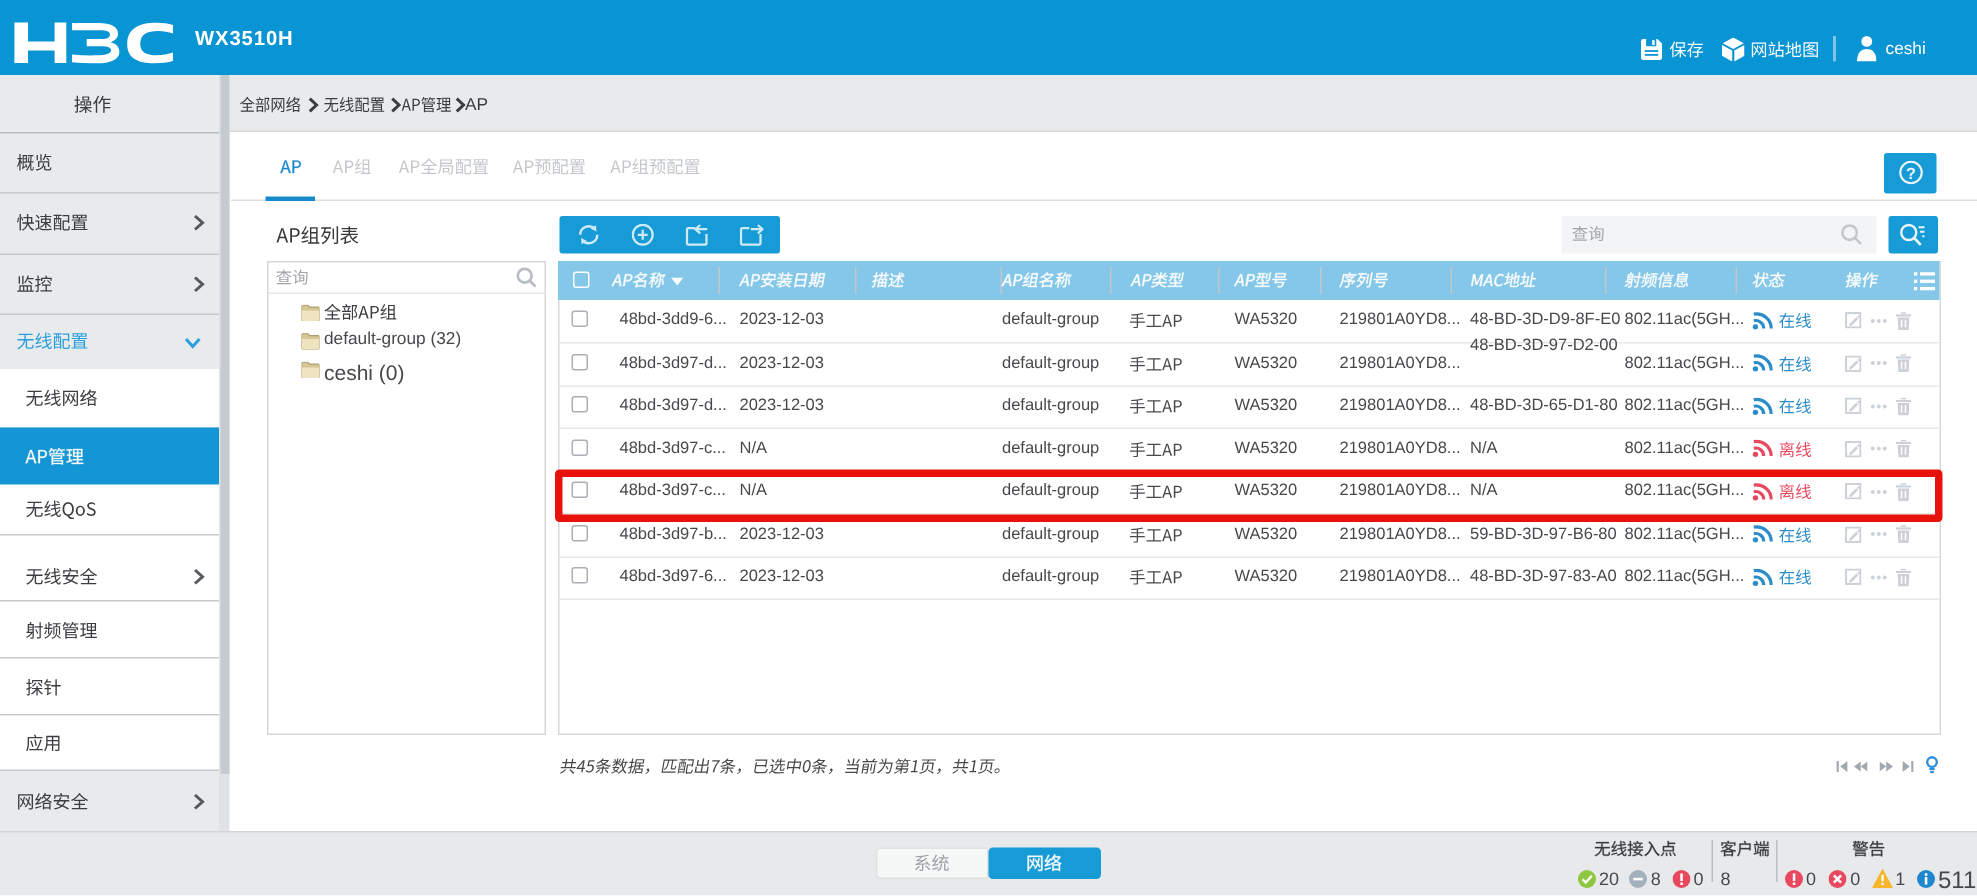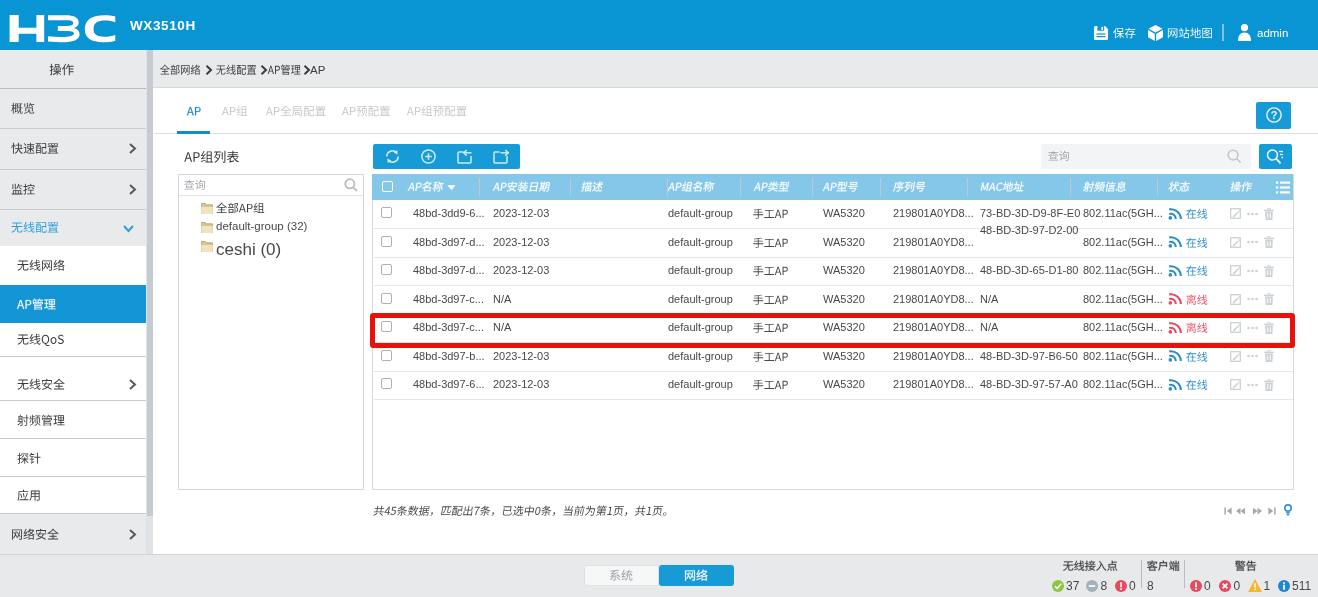--- a/index.html
+++ b/index.html
@@ -44,21 +44,21 @@
       <use href="#g56fe" x="3000"></use>
     </g>
   </svg>
 <div class="a" style="left:1222px;top:24px;width:1.5px;height:17px;background:#7fc4e6"></div>
 <svg class="a" style="left:1238px;top:24px" width="13" height="17" viewBox="0 0 13 17">
 <g fill="#fff">
       <circle cx="6.5" cy="3.6" r="3.6"></circle>
 <path d="M0,17 C0,11.5 2.4,8.6 6.5,8.6 C10.6,8.6 13,11.5 13,17 Z"></path>
     </g>
   </svg>
-<div class="a" style="left:1257px;top:26.5px;font-size:11.5px;color:#fff">admin</div>
+<div class="a" style="left:1257px;top:26.5px;font-size:11.5px;color:#fff">ceshi</div>
 <div class="a" style="left:153px;top:50px;width:1165px;height:38px;background:#e8eaeb;border-bottom:1px solid #d7dadb"></div>
 <svg class="t " style="left:157.25px;top:63.78px" width="46.42" height="11.88">
     <g fill="#3b3d40" transform="translate(2.75,9.9) scale(0.01023,-0.011)">
       <use href="#g5168" x="0"></use>
       <use href="#g90e8" x="1000"></use>
       <use href="#g7f51" x="2000"></use>
       <use href="#g7edc" x="3000"></use>
     </g>
   </svg>
 <svg class="t" style="left:204.5px;top:64.5px" width="8" height="10">
@@ -297,21 +297,21 @@
   </svg>
 <svg class="a" style="left:201px;top:221.5px" width="12" height="11" viewBox="0 0 12 11">
 <path d="M0,1.5 A1,1 0 0 1 1,0.5 H4.2 L5.5,1.8 H11 A1,1 0 0 1 12,2.8 V10 A1,1 0 0 1 11,11 H1 A1,1 0 0 1 0,10 Z" fill="#d6c693" stroke="#ab9c6c" stroke-width="0.8"></path>
 <path d="M0.2,4 H11.8 V10 A1,1 0 0 1 10.8,11 H1.2 A1,1 0 0 1 0.2,10 Z" fill="#efe3c0"></path>
   </svg>
 <div class="lt" style="left:216px;top:220px;font-size:11.5px">default-group (32)</div>
 <svg class="a" style="left:201px;top:240.5px" width="12" height="11" viewBox="0 0 12 11">
 <path d="M0,1.5 A1,1 0 0 1 1,0.5 H4.2 L5.5,1.8 H11 A1,1 0 0 1 12,2.8 V10 A1,1 0 0 1 11,11 H1 A1,1 0 0 1 0,10 Z" fill="#d6c693" stroke="#ab9c6c" stroke-width="0.8"></path>
 <path d="M0.2,4 H11.8 V10 A1,1 0 0 1 10.8,11 H1.2 A1,1 0 0 1 0.2,10 Z" fill="#efe3c0"></path>
   </svg>
-<div class="lt" style="left:216px;top:239.5px;font-size:17px">ceshi (0)</div>
+<div class="lt" style="left:216px;top:239.5px;font-size:14px">ceshi (0)</div>
 <div class="a" style="left:373px;top:144px;width:147px;height:24.5px;background:#179bd7;border-radius:2px"></div>
 <svg class="a" style="left:384.5px;top:148.5px" width="15" height="15" viewBox="0 0 15 15">
 <g stroke="#cfe9f6" stroke-width="1.6" fill="none">
 <path d="M13.2,7.5 A5.7,5.7 0 0 1 3.4,11.4"></path>
       <path d="M1.8,7.5 A5.7,5.7 0 0 1 11.6,3.6"></path>
 </g>
     <g fill="#cfe9f6">
       <path d="M2.7,13.9 L2.4,9.6 L6.3,11.6 Z"></path>
       <path d="M12.3,1.1 L12.6,5.4 L8.7,3.4 Z"></path>
     </g>
@@ -469,21 +469,21 @@
 <svg class="t " style="left:750.25px;top:208.03px" width="41.151" height="11.88">
     <g fill="#46484b" transform="translate(2.75,9.9) scale(0.011,-0.011)">
       <use href="#g624b" x="0"></use>
       <use href="#g5de5" x="1000"></use>
       <use href="#g41" x="2000"></use>
       <use href="#g50" x="2608"></use>
     </g>
   </svg>
 <div class="lt" style="left:823px;top:207.25px">WA5320</div>
 <div class="lt" style="left:893px;top:207.25px">219801A0YD8...</div>
-<div class="lt" style="left:980px;top:207.25px">73-BD-3D-D9-8F-E0</div>
+<div class="lt" style="left:980px;top:207.25px">48-BD-3D-D9-8F-E0</div>
 <div class="lt" style="left:1083px;top:207.25px">802.11ac(5GH...</div>
 <svg class="a" style="left:1168px;top:207.75px" width="14" height="12" viewBox="0 0 14 12">
 <g fill="none" stroke="#2a8dc9">
       <path d="M1.2,1.4 A9.8,9.8 0 0 1 12.8,11" stroke-width="2.1"></path>
 <path d="M1.2,5.9 A5.2,5.2 0 0 1 7.8,11" stroke-width="2.1"></path>
     </g>
 <circle cx="2.3" cy="9.9" r="1.8" fill="#2a8dc9"></circle>
   </svg>
 <svg class="t " style="left:1183.25px;top:208.03px" width="27.5" height="11.88">
     <g fill="#2a8dc9" transform="translate(2.75,9.9) scale(0.011,-0.011)">
@@ -724,21 +724,21 @@
 <svg class="t " style="left:750.25px;top:350.53px" width="41.151" height="11.88">
     <g fill="#46484b" transform="translate(2.75,9.9) scale(0.011,-0.011)">
       <use href="#g624b" x="0"></use>
       <use href="#g5de5" x="1000"></use>
       <use href="#g41" x="2000"></use>
       <use href="#g50" x="2608"></use>
     </g>
   </svg>
 <div class="lt" style="left:823px;top:349.75px">WA5320</div>
 <div class="lt" style="left:893px;top:349.75px">219801A0YD8...</div>
-<div class="lt" style="left:980px;top:349.75px">48-BD-3D-97-B6-50</div>
+<div class="lt" style="left:980px;top:349.75px">59-BD-3D-97-B6-80</div>
 <div class="lt" style="left:1083px;top:349.75px">802.11ac(5GH...</div>
 <svg class="a" style="left:1168px;top:350.25px" width="14" height="12" viewBox="0 0 14 12">
 <g fill="none" stroke="#2a8dc9">
       <path d="M1.2,1.4 A9.8,9.8 0 0 1 12.8,11" stroke-width="2.1"></path>
 <path d="M1.2,5.9 A5.2,5.2 0 0 1 7.8,11" stroke-width="2.1"></path>
     </g>
 <circle cx="2.3" cy="9.9" r="1.8" fill="#2a8dc9"></circle>
   </svg>
 <svg class="t " style="left:1183.25px;top:350.53px" width="27.5" height="11.88">
     <g fill="#2a8dc9" transform="translate(2.75,9.9) scale(0.011,-0.011)">
@@ -775,21 +775,21 @@
 <svg class="t " style="left:750.25px;top:379.03px" width="41.151" height="11.88">
     <g fill="#46484b" transform="translate(2.75,9.9) scale(0.011,-0.011)">
       <use href="#g624b" x="0"></use>
       <use href="#g5de5" x="1000"></use>
       <use href="#g41" x="2000"></use>
       <use href="#g50" x="2608"></use>
     </g>
   </svg>
 <div class="lt" style="left:823px;top:378.25px">WA5320</div>
 <div class="lt" style="left:893px;top:378.25px">219801A0YD8...</div>
-<div class="lt" style="left:980px;top:378.25px">48-BD-3D-97-57-A0</div>
+<div class="lt" style="left:980px;top:378.25px">48-BD-3D-97-83-A0</div>
 <div class="lt" style="left:1083px;top:378.25px">802.11ac(5GH...</div>
 <svg class="a" style="left:1168px;top:378.75px" width="14" height="12" viewBox="0 0 14 12">
 <g fill="none" stroke="#2a8dc9">
       <path d="M1.2,1.4 A9.8,9.8 0 0 1 12.8,11" stroke-width="2.1"></path>
 <path d="M1.2,5.9 A5.2,5.2 0 0 1 7.8,11" stroke-width="2.1"></path>
     </g>
 <circle cx="2.3" cy="9.9" r="1.8" fill="#2a8dc9"></circle>
   </svg>
 <svg class="t " style="left:1183.25px;top:379.03px" width="27.5" height="11.88">
     <g fill="#2a8dc9" transform="translate(2.75,9.9) scale(0.011,-0.011)">
@@ -904,21 +904,21 @@
       <use href="#g7ebf" x="1000"></use>
       <use href="#g63a5" x="2000"></use>
       <use href="#g5165" x="3000"></use>
       <use href="#g70b9" x="4000"></use>
     </g>
   </svg>
 <svg class="a" style="left:1051.5px;top:579.5px" width="12" height="12" viewBox="0 0 12 12">
     <circle cx="6" cy="6" r="6" fill="#8dc63f"></circle>
     <path d="M3,6.2 L5.2,8.4 L9.2,3.8" stroke="#fff" stroke-width="1.6" fill="none"></path>
   </svg>
-<div class="lt" style="left:1066px;top:579px;font-size:12px">37</div>
+<div class="lt" style="left:1066px;top:579px;font-size:12px">20</div>
 <svg class="a" style="left:1086px;top:579.5px" width="12" height="12" viewBox="0 0 12 12">
     <circle cx="6" cy="6" r="6" fill="#a3b1bd"></circle>
     <rect x="2.8" y="5.2" width="6.4" height="1.7" fill="#fff"></rect>
   </svg>
 <div class="lt" style="left:1100.5px;top:579px;font-size:12px">8</div>
 <svg class="a" style="left:1114.5px;top:579.5px" width="12" height="12" viewBox="0 0 12 12">
     <circle cx="6" cy="6" r="6" fill="#e8495f"></circle>
     <rect x="5.2" y="2.3" width="1.7" height="5" fill="#fff"></rect>
     <rect x="5.2" y="8.3" width="1.7" height="1.7" fill="#fff"></rect>
   </svg>
@@ -954,21 +954,21 @@
     <path d="M7,0 L14,13 H0 Z" fill="#f7b52c"></path>
     <rect x="6.3" y="4.2" width="1.5" height="4.4" fill="#fff"></rect>
     <rect x="6.3" y="9.6" width="1.5" height="1.5" fill="#fff"></rect>
   </svg>
 <div class="lt" style="left:1263.5px;top:579px;font-size:12px">1</div>
 <svg class="a" style="left:1278px;top:579.5px" width="12" height="12" viewBox="0 0 12 12">
     <circle cx="6" cy="6" r="6" fill="#1f87d0"></circle>
     <rect x="5.2" y="4.7" width="1.7" height="5" fill="#fff"></rect>
     <rect x="5.2" y="2.2" width="1.7" height="1.7" fill="#fff"></rect>
   </svg>
-<div class="lt" style="left:1292px;top:579px;font-size:12px">511</div>
+<div class="lt" style="left:1292px;top:579px;font-size:16px">511</div>
 <svg width="0" height="0" style="position:absolute">
     <defs>
       <path id="g4fdd" d="M452 726H824V542H452ZM380 793V474H598V350H306V281H554C486 175 380 74 277 23C294 9 317 -18 329 -36C427 21 528 121 598 232V-80H673V235C740 125 836 20 928 -38C941 -19 964 7 981 22C884 74 782 175 718 281H954V350H673V474H899V793ZM277 837C219 686 123 537 23 441C36 424 58 384 65 367C102 404 138 448 173 496V-77H245V607C284 673 319 744 347 815Z"></path>
       <path id="g5b58" d="M613 349V266H335V196H613V10C613 -4 610 -8 592 -9C574 -10 514 -10 448 -8C458 -29 468 -58 471 -79C557 -79 613 -79 647 -68C680 -56 689 -35 689 9V196H957V266H689V324C762 370 840 432 894 492L846 529L831 525H420V456H761C718 416 663 375 613 349ZM385 840C373 797 359 753 342 709H63V637H311C246 499 153 370 31 284C43 267 61 235 69 216C112 247 152 282 188 320V-78H264V411C316 481 358 557 394 637H939V709H424C438 746 451 784 462 821Z"></path>
       <path id="g7f51" d="M194 536C239 481 288 416 333 352C295 245 242 155 172 88C188 79 218 57 230 46C291 110 340 191 379 285C411 238 438 194 457 157L506 206C482 249 447 303 407 360C435 443 456 534 472 632L403 640C392 565 377 494 358 428C319 480 279 532 240 578ZM483 535C529 480 577 415 620 350C580 240 526 148 452 80C469 71 498 49 511 38C575 103 625 184 664 280C699 224 728 171 747 127L799 171C776 224 738 290 693 358C720 440 740 531 755 630L687 638C676 564 662 494 644 428C608 479 570 529 532 574ZM88 780V-78H164V708H840V20C840 2 833 -3 814 -4C795 -5 729 -6 663 -3C674 -23 687 -57 692 -77C782 -78 837 -76 869 -64C902 -52 915 -28 915 20V780Z"></path>
       <path id="g7ad9" d="M58 652V582H447V652ZM98 525C121 412 142 265 146 167L209 178C203 277 182 422 158 536ZM175 815C202 768 231 703 243 662L311 686C299 727 269 788 240 835ZM330 549C317 426 290 250 264 144C182 124 105 107 47 95L65 20C169 46 310 82 443 116L436 185L328 159C353 264 381 417 400 535ZM467 362V-79H540V-31H842V-75H918V362H706V561H960V633H706V841H629V362ZM540 39V291H842V39Z"></path>
       <path id="g5730" d="M429 747V473L321 428L349 361L429 395V79C429 -30 462 -57 577 -57C603 -57 796 -57 824 -57C928 -57 953 -13 964 125C944 128 914 140 897 153C890 38 880 11 821 11C781 11 613 11 580 11C513 11 501 22 501 77V426L635 483V143H706V513L846 573C846 412 844 301 839 277C834 254 825 250 809 250C799 250 766 250 742 252C751 235 757 206 760 186C788 186 828 186 854 194C884 201 903 219 909 260C916 299 918 449 918 637L922 651L869 671L855 660L840 646L706 590V840H635V560L501 504V747ZM33 154 63 79C151 118 265 169 372 219L355 286L241 238V528H359V599H241V828H170V599H42V528H170V208C118 187 71 168 33 154Z"></path>
       <path id="g56fe" d="M375 279C455 262 557 227 613 199L644 250C588 276 487 309 407 325ZM275 152C413 135 586 95 682 61L715 117C618 149 445 188 310 203ZM84 796V-80H156V-38H842V-80H917V796ZM156 29V728H842V29ZM414 708C364 626 278 548 192 497C208 487 234 464 245 452C275 472 306 496 337 523C367 491 404 461 444 434C359 394 263 364 174 346C187 332 203 303 210 285C308 308 413 345 508 396C591 351 686 317 781 296C790 314 809 340 823 353C735 369 647 396 569 432C644 481 707 538 749 606L706 631L695 628H436C451 647 465 666 477 686ZM378 563 385 570H644C608 531 560 496 506 465C455 494 411 527 378 563Z"></path>
       <path id="g5168" d="M493 851C392 692 209 545 26 462C45 446 67 421 78 401C118 421 158 444 197 469V404H461V248H203V181H461V16H76V-52H929V16H539V181H809V248H539V404H809V470C847 444 885 420 925 397C936 419 958 445 977 460C814 546 666 650 542 794L559 820ZM200 471C313 544 418 637 500 739C595 630 696 546 807 471Z"></path>
       <path id="g90e8" d="M141 628C168 574 195 502 204 455L272 475C263 521 236 591 206 645ZM627 787V-78H694V718H855C828 639 789 533 751 448C841 358 866 284 866 222C867 187 860 155 840 143C829 136 814 133 799 132C779 132 751 132 722 135C734 114 741 83 742 64C771 62 803 62 828 65C852 68 874 74 890 85C923 108 936 156 936 215C936 284 914 363 824 457C867 550 913 664 948 757L897 790L885 787ZM247 826C262 794 278 755 289 722H80V654H552V722H366C355 756 334 806 314 844ZM433 648C417 591 387 508 360 452H51V383H575V452H433C458 504 485 572 508 631ZM109 291V-73H180V-26H454V-66H529V291ZM180 42V223H454V42Z"></path>

